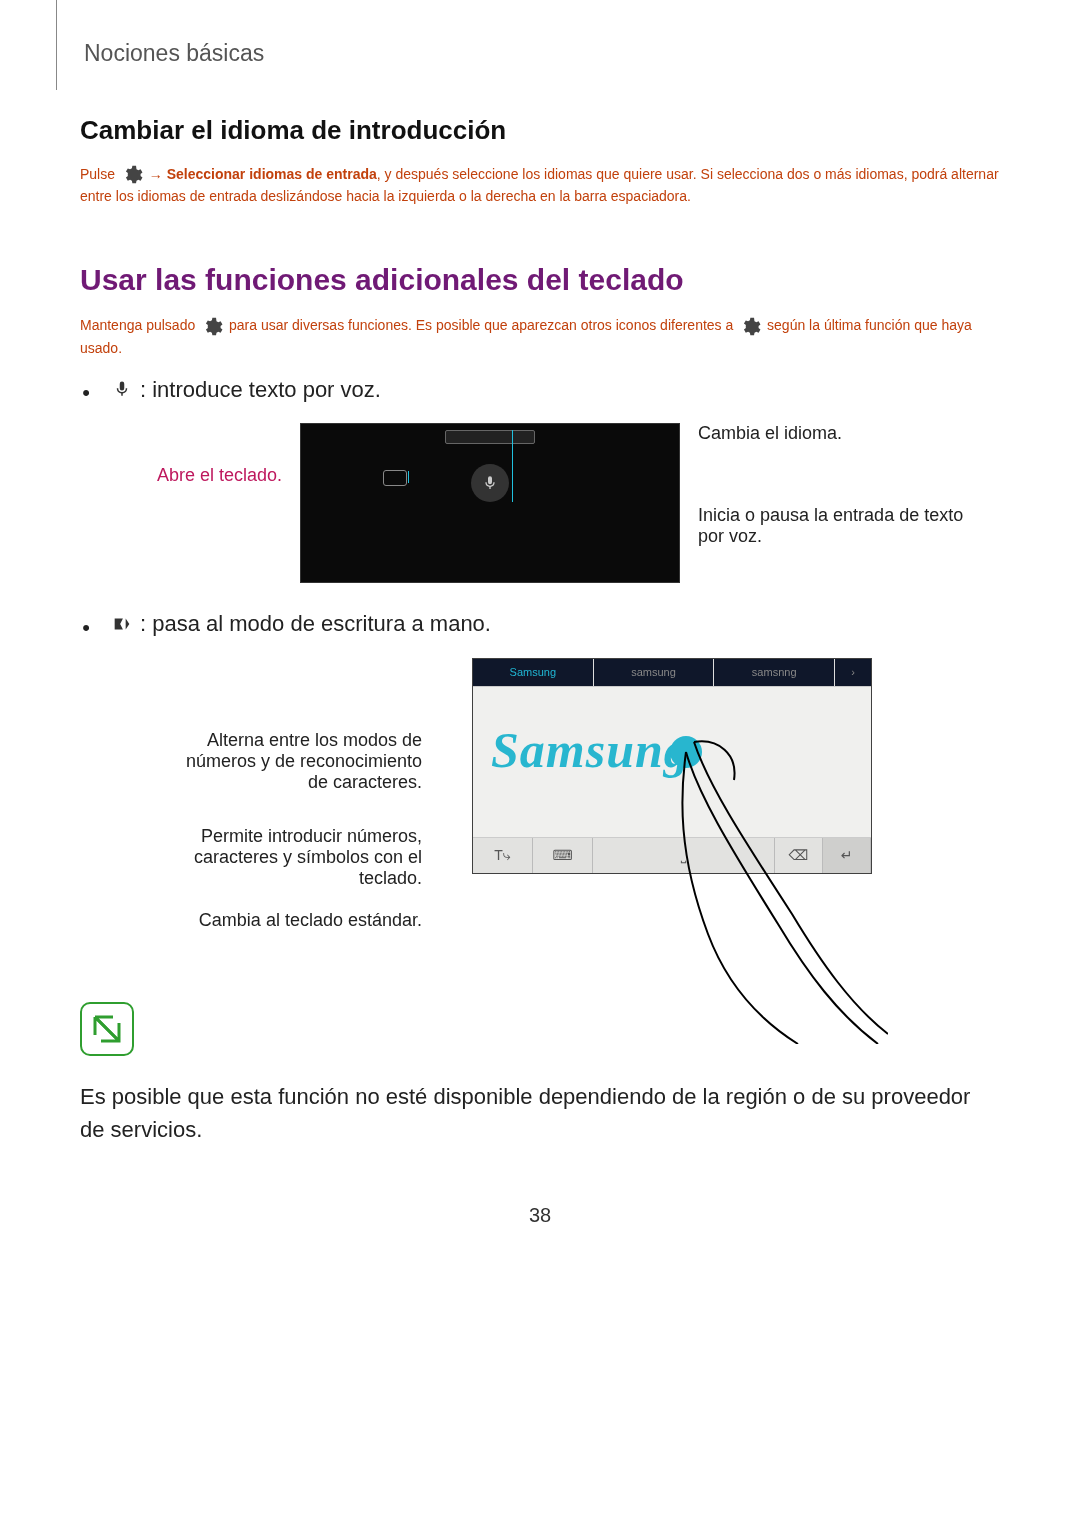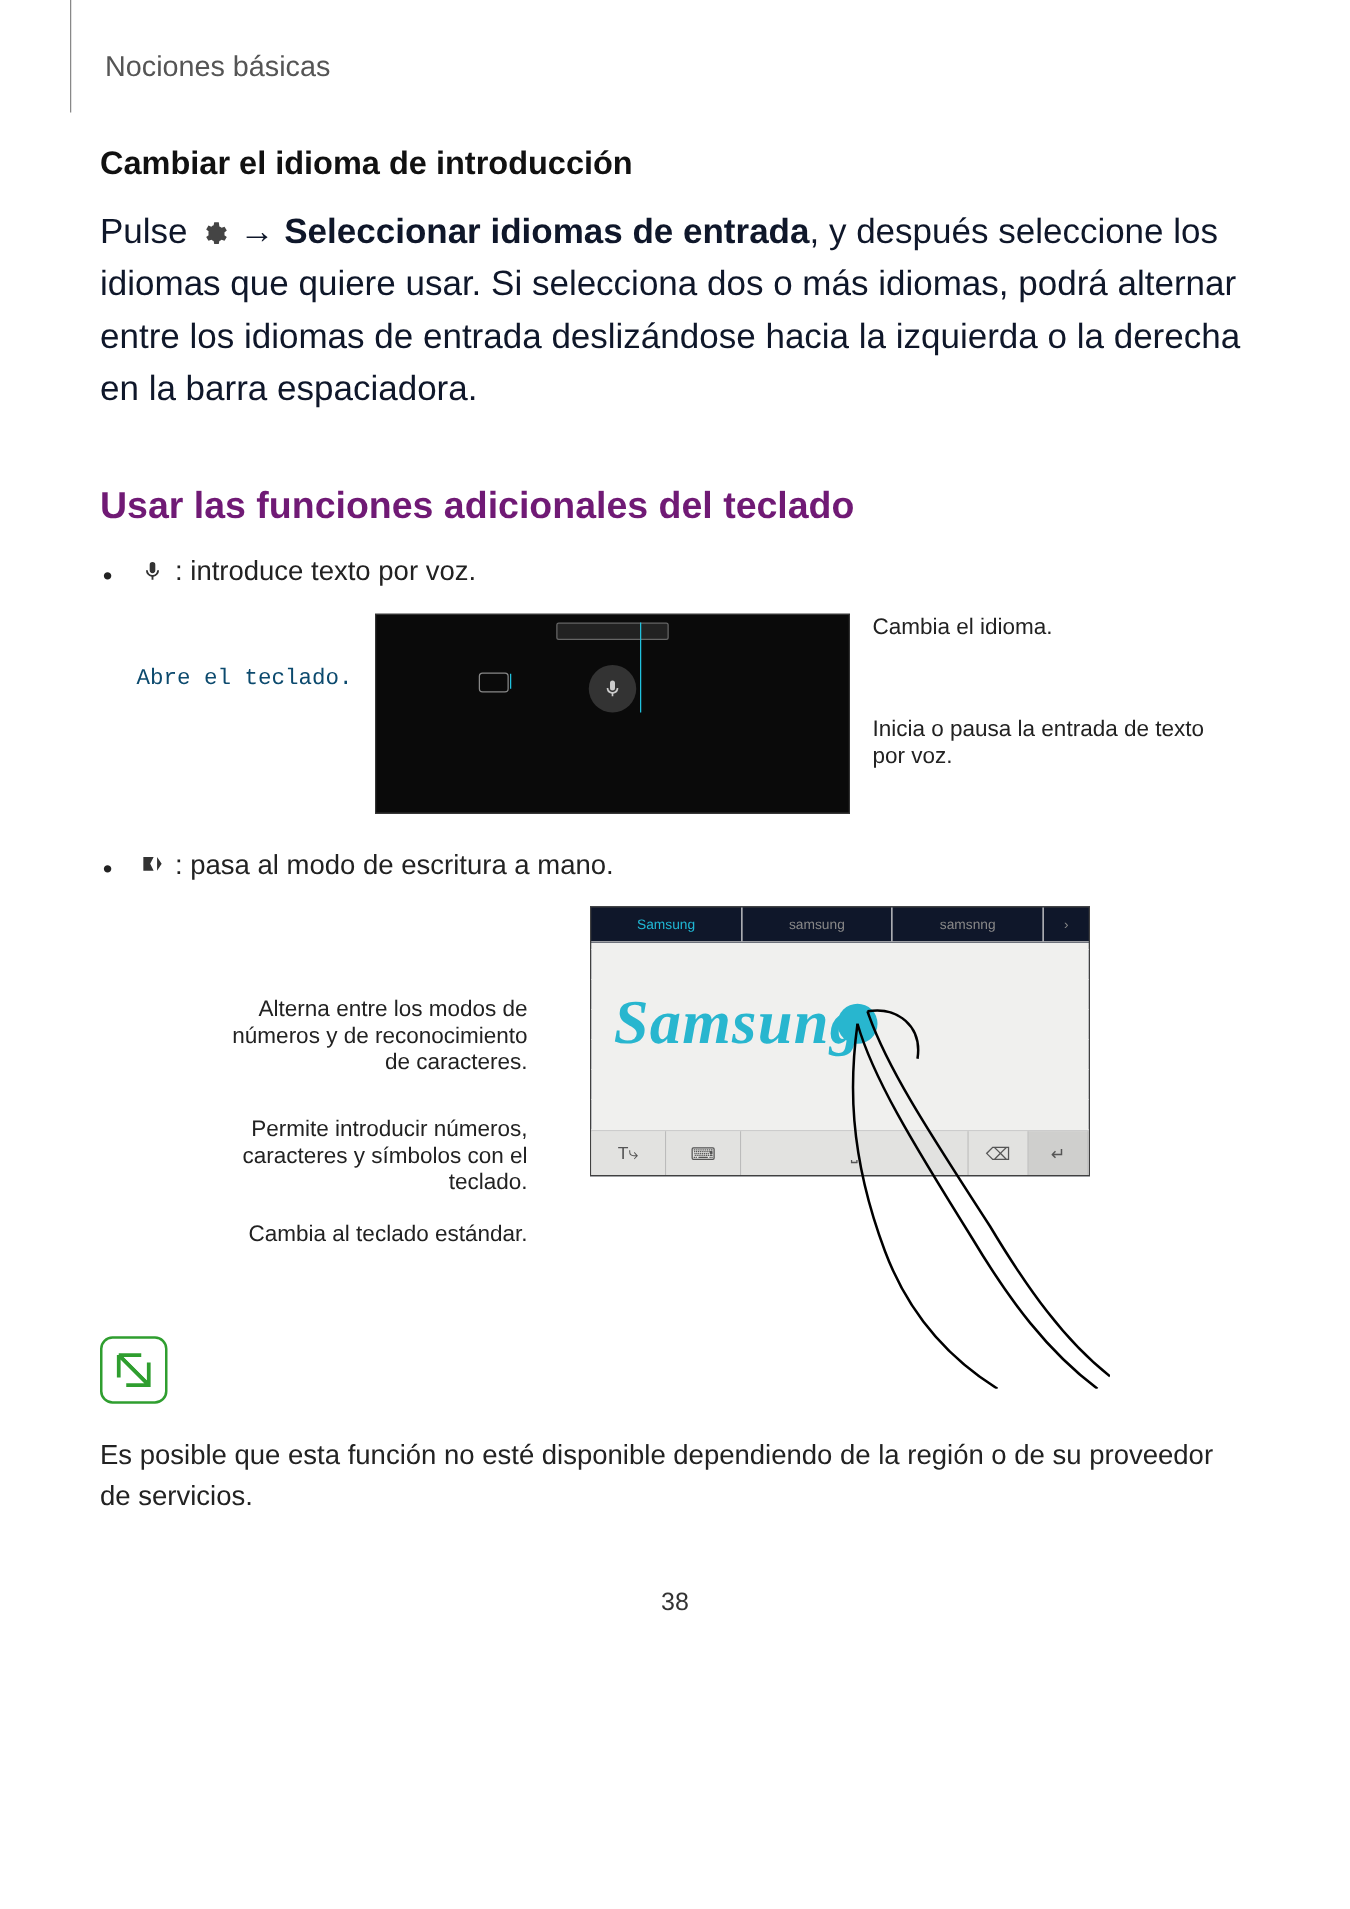--- a/index.html
+++ b/index.html
@@ -31,23 +31,23 @@
     margin-bottom: 48px;
     margin-left: 4px;
   }
   .h3 {
     font-size: 26px;
     font-weight: 600;
     color: #111;
     margin-bottom: 18px;
   }
   .p {
-    font-size: 28px;
+    font-size: 14px;
     line-height: 1.5;
-    color: #0f172a;
+    color: #c2410c;
     margin-bottom: 14px;
   }
   .inline-icon {
     display: inline-block;
     vertical-align: middle;
     margin: 0 2px;
   }
   .h2 {
     font-size: 30px;
     font-weight: 700;
@@ -75,24 +75,23 @@
     margin: 14px 0 24px 0;
     display: flex;
     align-items: flex-start;
     justify-content: center;
     gap: 18px;
   }
   .fig1-left-callouts {
     width: 190px;
     text-align: left;
     font-size: 18px;
-    color: #0c4a6e;
+    color: #be185d;
     position: relative;
     height: 160px;
-    font-family: Liberation Mono, monospace;
   }
   .fig1-left-callouts .callout { position: absolute; right: 0; }
   .fig1-phone {
     width: 380px;
     height: 160px;
     background: #0a0a0a;
     border: 1px solid #333;
     position: relative;
     overflow: hidden;
   }
@@ -282,20 +281,27 @@
   <div class="breadcrumb">Nociones básicas</div>
 
   <div class="h3">Cambiar el idioma de introducción</div>
   <div class="p">
     <span>Pulse </span><svg class="inline-icon" width="22" height="22" viewBox="0 0 24 24">
         <path fill="#444" d="M12 8a4 4 0 1 0 0 8 4 4 0 0 0 0-8zm9.4 4a7.6 7.6 0 0 0-.1-1.2l2.1-1.6-2-3.4-2.5 1a7.5 7.5 0 0 0-2-1.2L16.4 2h-4l-.5 2.6a7.5 7.5 0 0 0-2 1.2l-2.5-1-2 3.4 2.1 1.6A7.6 7.6 0 0 0 7.4 12c0 .4 0 .8.1 1.2l-2.1 1.6 2 3.4 2.5-1c.6.5 1.3.9 2 1.2l.5 2.6h4l.5-2.6c.7-.3 1.4-.7 2-1.2l2.5 1 2-3.4-2.1-1.6c.1-.4.1-.8.1-1.2z"></path>
       </svg><span> → </span><b>Seleccionar idiomas de entrada</b><span>, y después seleccione los idiomas que quiere usar. Si selecciona dos o más idiomas, podrá alternar entre los idiomas de entrada deslizándose hacia la izquierda o la derecha en la barra espaciadora.</span>
   </div>
 
   <div class="h2">Usar las funciones adicionales del teclado</div>
+  <div class="p">
+    <span>Mantenga pulsado </span><svg class="inline-icon" width="22" height="22" viewBox="0 0 24 24">
+        <path fill="#444" d="M12 8a4 4 0 1 0 0 8 4 4 0 0 0 0-8zm9.4 4a7.6 7.6 0 0 0-.1-1.2l2.1-1.6-2-3.4-2.5 1a7.5 7.5 0 0 0-2-1.2L16.4 2h-4l-.5 2.6a7.5 7.5 0 0 0-2 1.2l-2.5-1-2 3.4 2.1 1.6A7.6 7.6 0 0 0 7.4 12c0 .4 0 .8.1 1.2l-2.1 1.6 2 3.4 2.5-1c.6.5 1.3.9 2 1.2l.5 2.6h4l.5-2.6c.7-.3 1.4-.7 2-1.2l2.5 1 2-3.4-2.1-1.6c.1-.4.1-.8.1-1.2z"></path>
+      </svg><span> para usar diversas funciones. Es posible que aparezcan otros iconos diferentes a </span><svg class="inline-icon" width="22" height="22" viewBox="0 0 24 24">
+        <path fill="#444" d="M12 8a4 4 0 1 0 0 8 4 4 0 0 0 0-8zm9.4 4a7.6 7.6 0 0 0-.1-1.2l2.1-1.6-2-3.4-2.5 1a7.5 7.5 0 0 0-2-1.2L16.4 2h-4l-.5 2.6a7.5 7.5 0 0 0-2 1.2l-2.5-1-2 3.4 2.1 1.6A7.6 7.6 0 0 0 7.4 12c0 .4 0 .8.1 1.2l-2.1 1.6 2 3.4 2.5-1c.6.5 1.3.9 2 1.2l.5 2.6h4l.5-2.6c.7-.3 1.4-.7 2-1.2l2.5 1 2-3.4-2.1-1.6c.1-.4.1-.8.1-1.2z"></path>
+      </svg><span> según la última función que haya usado.</span>
+  </div>
 
   <div class="bullets">
     <div class="bullet-row">
       <span class="bullet-dot">•</span>
       <span class="bullet-body">
         <span class="icon-cell">
             <svg width="18" height="22" viewBox="0 0 24 24">
               <path fill="#333" d="M12 14a3 3 0 0 0 3-3V5a3 3 0 1 0-6 0v6a3 3 0 0 0 3 3zm5-3a5 5 0 0 1-10 0H5a7 7 0 0 0 6 6.9V21h2v-3.1A7 7 0 0 0 19 11h-2z"></path>
             </svg>
           </span>

